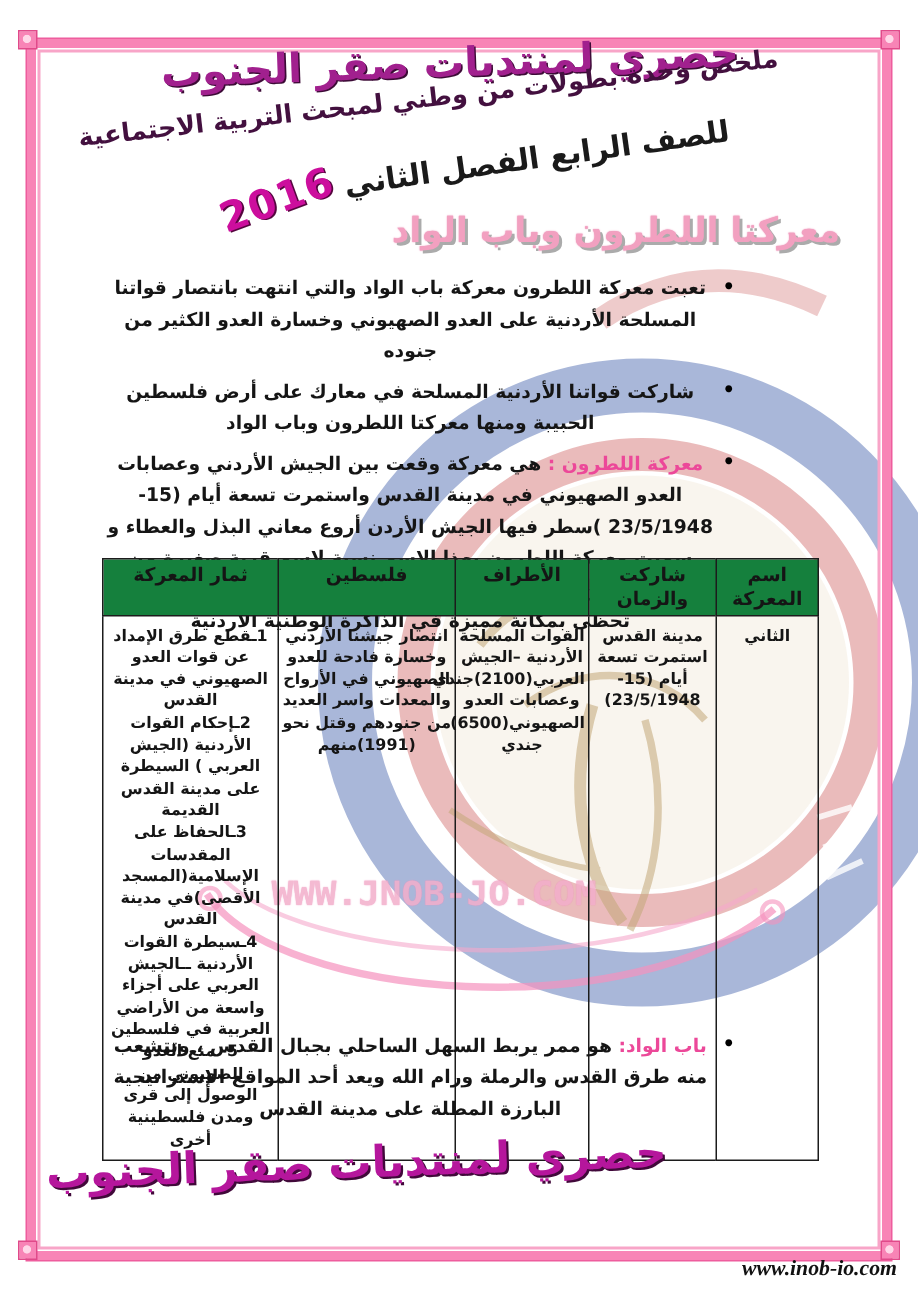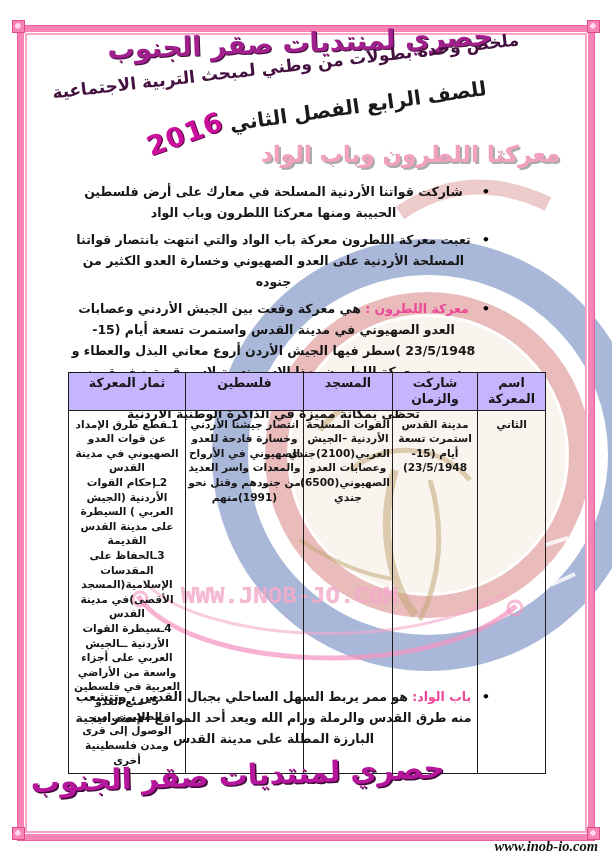--- a/index.html
+++ b/index.html
@@ -80,21 +80,21 @@
   
   .battle-table{
     position:absolute;left:68px;top:372px;z-index:2;direction:rtl;
     border-collapse:collapse;table-layout:fixed;width:477px;
     font-weight:bold;color:#151515;background:transparent;
   }
   .battle-table th,.battle-table td{
     border:1.4px solid #1c1c1c;box-sizing:border-box;
   }
   .battle-table th{
-    background:#c4b5fd;font-size:12.5px;vertical-align:top;
+    background:#15803d;font-size:12.5px;vertical-align:top;
     padding:2px 2px;height:36px;line-height:1.3;
   }
   .battle-table td{
     background:transparent;font-size:10.6px;vertical-align:top;text-align:center;
     padding:6px 2px;height:222px;line-height:1.38;white-space:pre-line;
   }
   
   .footer-wordart{
     position:absolute;left:20px;top:758px;width:435px;text-align:center;z-index:2;
     font-size:29px;font-weight:bold;color:#b5169c;direction:rtl;
@@ -150,44 +150,44 @@
   <div class="hdr-line2">ملخص وحدة بطولات من وطني لمبحث التربية الاجتماعية</div>
   <div class="hdr-line3">
     <span>للصف الرابع الفصل الثاني</span>
     <span class="hdr-year">2016</span>
   </div>
 
   <div class="doc-title">معركتا اللطرون وباب الواد</div>
 
   <ul class="bullets b-top">
     <li>
+      <span>تعبت معركة اللطرون معركة باب الواد والتي انتهت بانتصار قواتنا المسلحة الأردنية على العدو الصهيوني وخسارة العدو الكثير من جنوده</span>
+    </li>
+    <li>
       <span>شاركت قواتنا الأردنية المسلحة في معارك على أرض فلسطين الحبيبة ومنها معركتا اللطرون وباب الواد</span>
-    </li>
-    <li>
-      <span>تعبت معركة اللطرون معركة باب الواد والتي انتهت بانتصار قواتنا المسلحة الأردنية على العدو الصهيوني وخسارة العدو الكثير من جنوده</span>
     </li>
     <li>
       <span class="lbl-pink">معركة اللطرون :</span>
       <span>هي معركة وقعت بين الجيش الأردني وعصابات العدو الصهيوني في مدينة القدس واستمرت تسعة أيام (15-23/5/1948 )سطر فيها الجيش الأردن أروع معاني البذل والعطاء و سميت معركة اللطرون بهذا الاسم نسبة لاسم قرية صغيرة من قرى فلسطين تقع على طريق يافا ـــ القدس وهي من القرى التي تحظى بمكانة مميزة في الذاكرة الوطنية الأردنية</span>
     </li>
   </ul>
 
   <table class="battle-table">
     <colgroup>
       <col style="width:68px">
         <col style="width:85px">
         <col style="width:89px">
       <col style="width:118px">
         <col style="width:117px">
     </colgroup>
     <thead>
       <tr>
         <th>اسم المعركة</th>
         <th>شاركت والزمان</th>
-        <th>المسجد</th>
+        <th>الأطراف</th>
         <th>فلسطين</th>
         <th>ثمار المعركة</th>
       </tr>
     </thead>
     <tbody>
       <tr>
         <td>الثاني</td>
         <td>مدينة القدس استمرت تسعة أيام (15-23/5/1948)</td>
         <td>القوات المسلحة الأردنية –الجيش العربي(2100)جندي وعصابات العدو الصهيوني(6500) جندي</td>
         <td>انتصار جيشنا الأردني وخسارة فادحة للعدو الصهيوني في الأرواح والمعدات واسر العديد من جنودهم وقتل نحو (1991)منهم</td>

